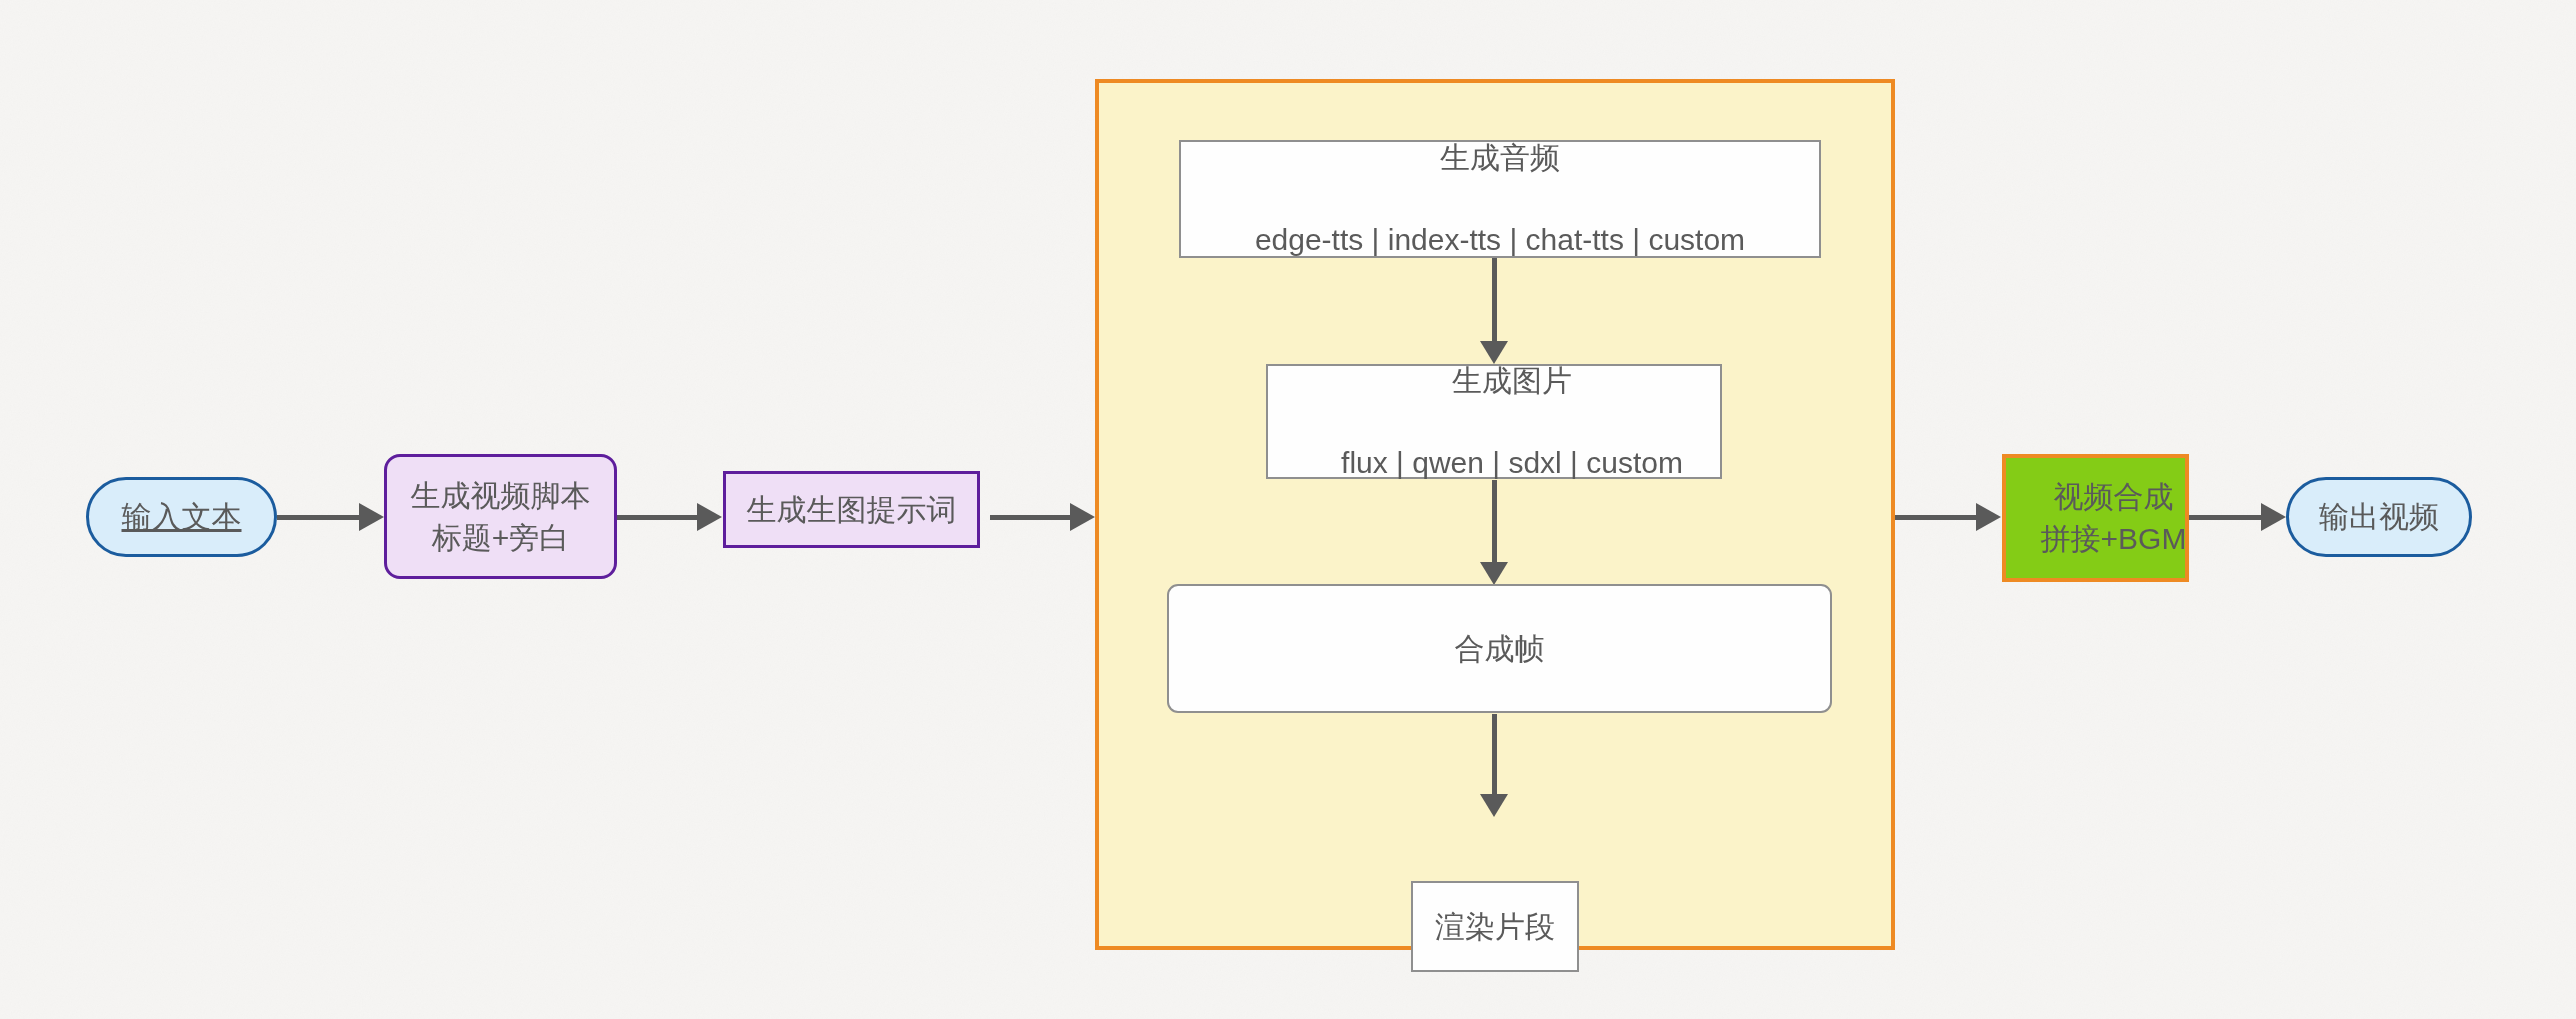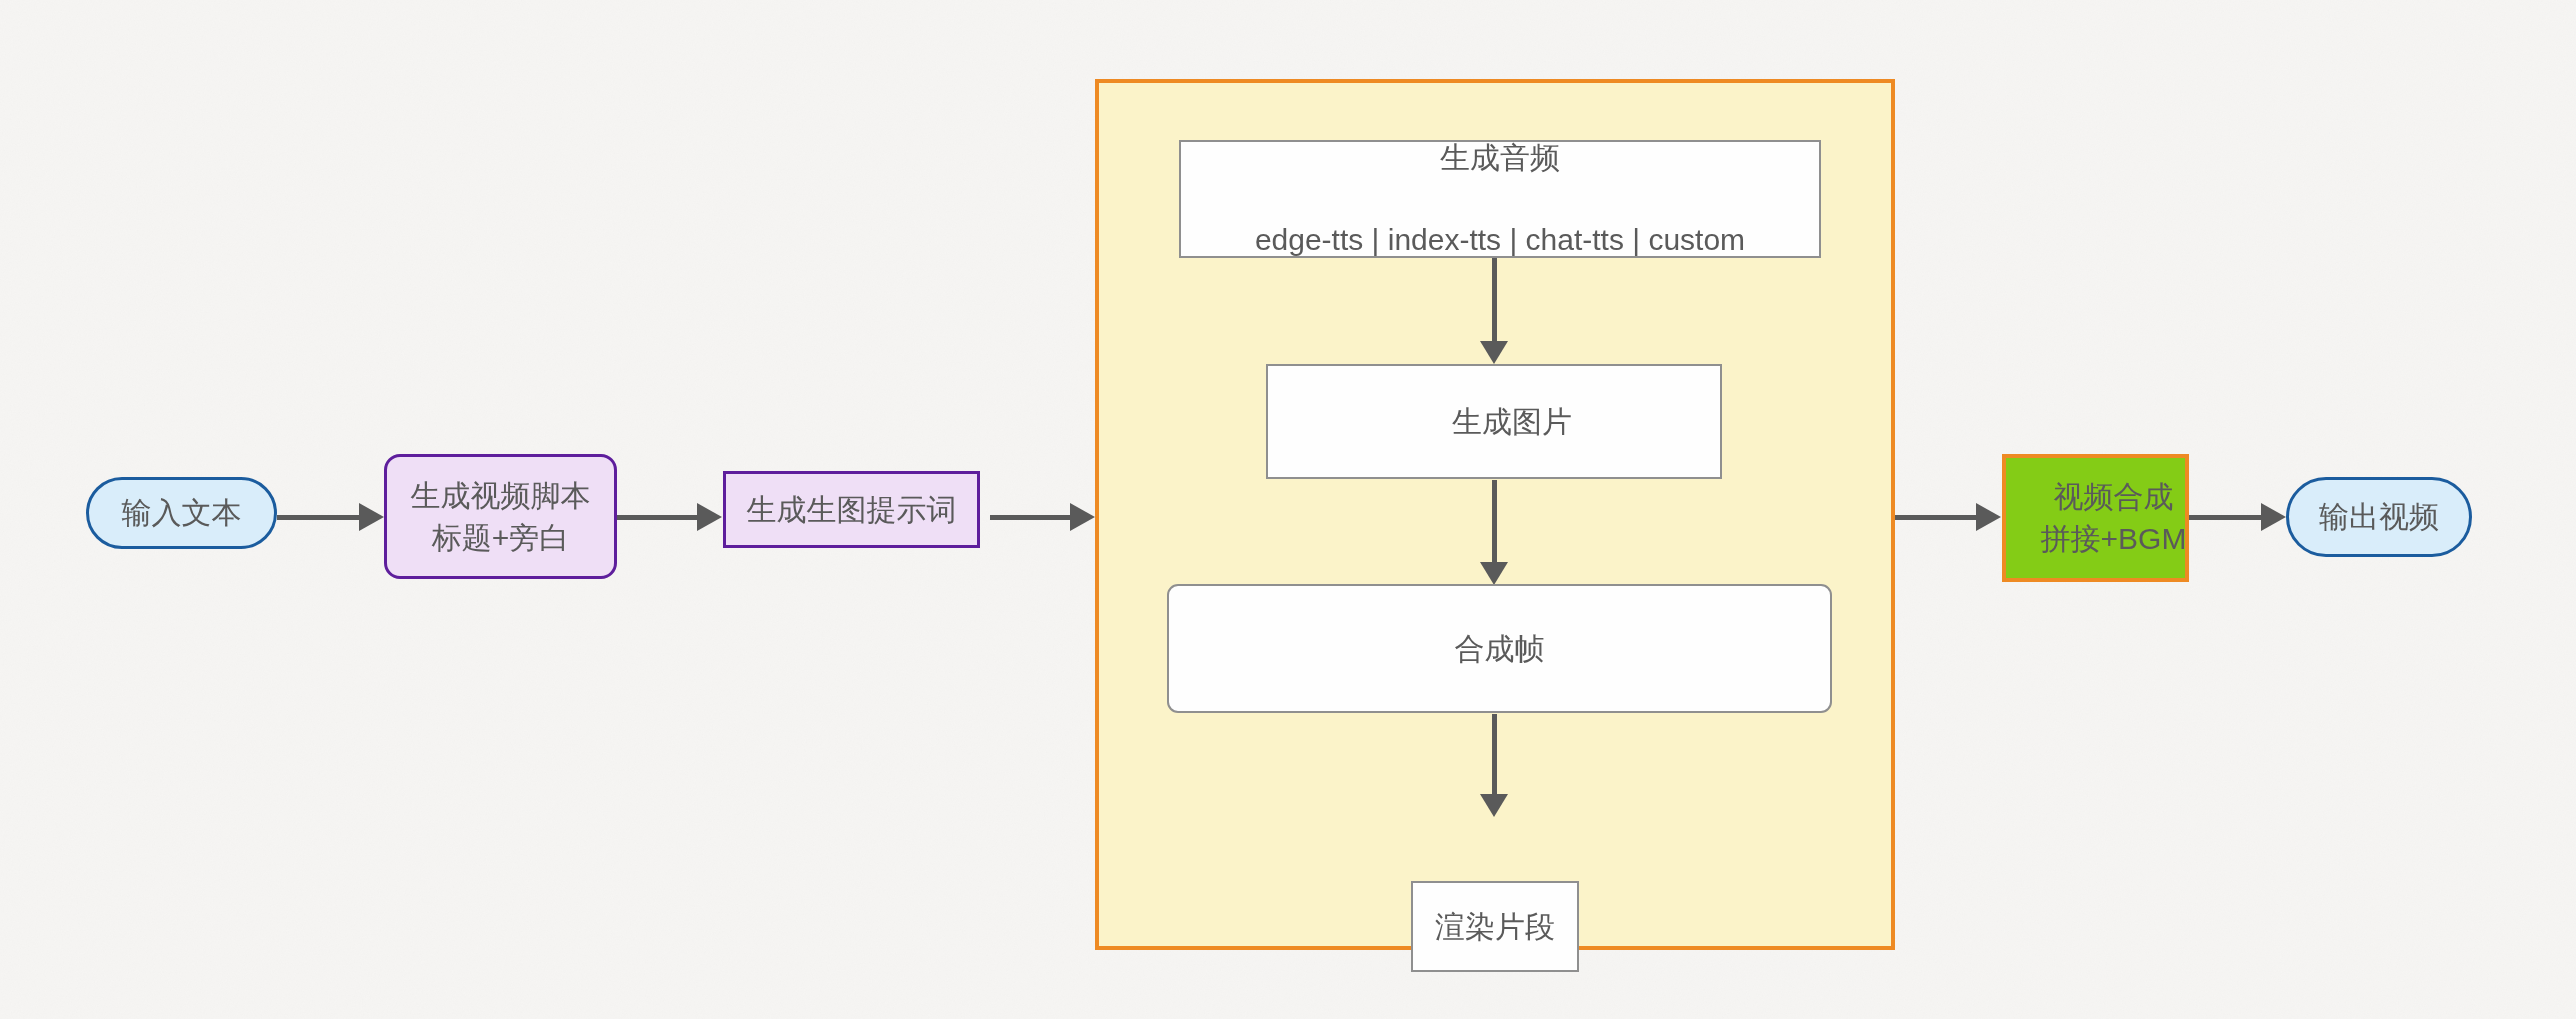--- a/index.html
+++ b/index.html
@@ -24,21 +24,21 @@
     box-sizing: border-box;
     z-index: 2;
   }
   .node .line { white-space: nowrap; }
 
   .pill   { background: #d9edfa; border: 3.6px solid #1b5c9e; border-radius: 42px; }
   .purple { background: #efdff6; border: 3.6px solid #5e1e9c; }
   .white  { background: #fefefe; border: 2.7px solid #8f8f8f; gap: 40px; }
   .orangebox { background: #84cc16; border: 4.5px solid #ee8a23; padding-left: 36px; }
 
-  #n-input   { left: 86px;   top: 477px; width: 191px; height: 72px; }
+  #n-input   { left: 86px;   top: 477px; width: 191px; height: 80px; text-decoration: underline; }
   #n-script  { left: 384px;  top: 454px; width: 233px; height: 125px; border-radius: 16px; }
   #n-prompt  { left: 723px;  top: 471px; width: 257px; height: 77px; }
   #grp-pipeline {
     position: absolute; left: 1095px; top: 79px; width: 800px; height: 871px;
     background: #fbf3c9; border: 4.5px solid #ee8a23; box-sizing: border-box; z-index: 1;
   }
   #n-audio   { left: 1179px; top: 140px; width: 642px; height: 118px; }
   #n-image   { left: 1266px; top: 364px; width: 456px; height: 115px; padding-left: 36px; }
   #n-frame   { left: 1167px; top: 584px; width: 665px; height: 129px; border-radius: 11px; }
   #n-render  { left: 1411px; top: 860px; width: 168px; height: 91px; margin-top: 21px; }
@@ -116,20 +116,21 @@
 
   <div class="node white" id="n-audio">
     <span class="line">生成音频</span>
     <span class="line">edge-tts | index-tts | chat-tts | custom</span>
   </div>
 
   <div class="arrow arrow-v" id="a-audio-image"></div>
 
   <div class="node white" id="n-image">
     <span class="line">生成图片</span>
+    <span class="line">flux | qwen | sdxl | custom</span>
   </div>
 
   <div class="arrow arrow-v" id="a-image-frame"></div>
 
   <div class="node white" id="n-frame">
     <span class="line">合成帧</span>
   </div>
 
   <div class="arrow arrow-v" id="a-frame-render"></div>
 

